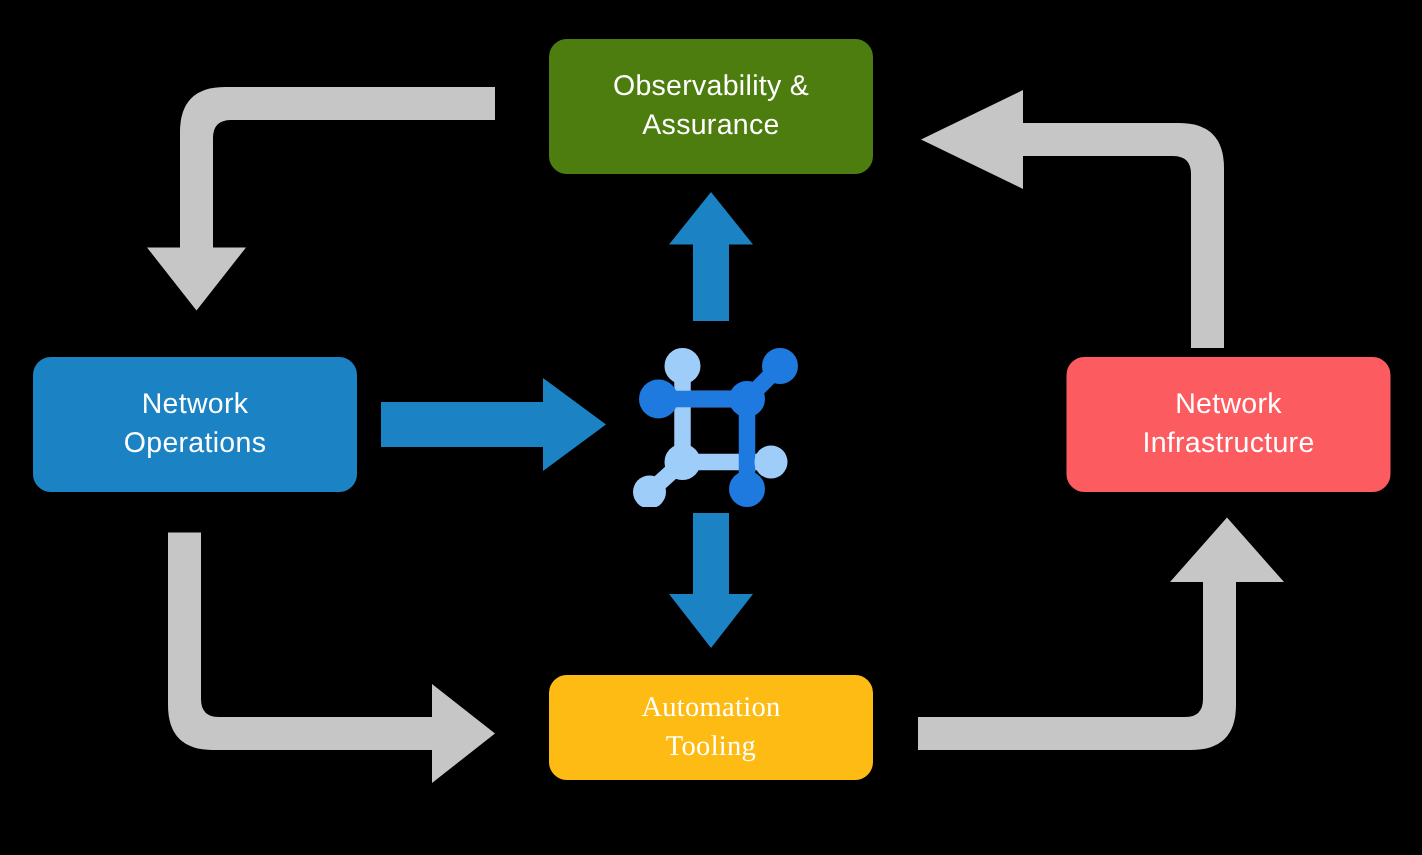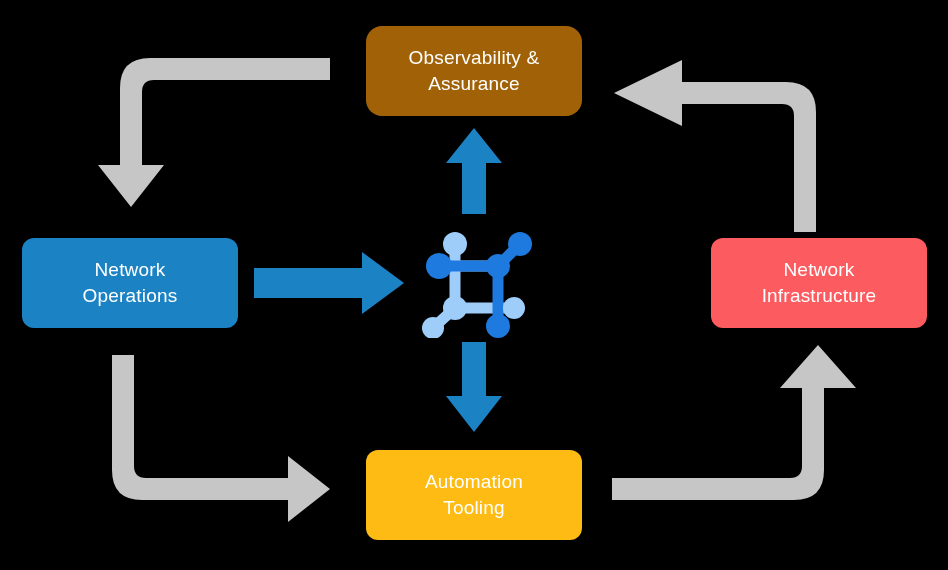--- a/index.html
+++ b/index.html
@@ -63,22 +63,23 @@
     left: 711px;
     top: 238px;
     width: 216px;
     height: 90px;
     background: #FC5C60;
   }
   #box-automation {
     left: 366px;
     top: 450px;
     width: 216px;
-    height: 90px;
+    height: 70px;
     background: #FDBB13;
+    font-family: Liberation Serif, serif;
   }
   #central-icon {
     position: absolute;
     left: 418px;
     top: 218px;
     width: 120px;
     height: 120px;
   }
 </style>
 </head>
@@ -190,21 +191,21 @@
       <circle cx="15" cy="110" r="11"></circle>
     </g>
     <g fill="#1F7AE0">
       <circle cx="21" cy="48" r="13"></circle>
       <circle cx="80" cy="48" r="12"></circle>
       <circle cx="102" cy="26" r="12"></circle>
       <circle cx="80" cy="108" r="12"></circle>
     </g>
   </svg>
 
-  <div class="node-box" id="box-observability" style="background: #a16207; border-radius: 16px;">
+  <div class="node-box" id="box-observability" style="background: #4d7c0f;">
     <span class="node-label">Observability &amp;
 Assurance</span>
   </div>
 
   <div class="node-box" id="box-network-operations" style="background: rgb(27, 130, 196);">
     <span class="node-label">Network
 Operations</span>
   </div>
 
   <div class="node-box" id="box-network-infrastructure" style="background: rgb(252, 92, 96);">

